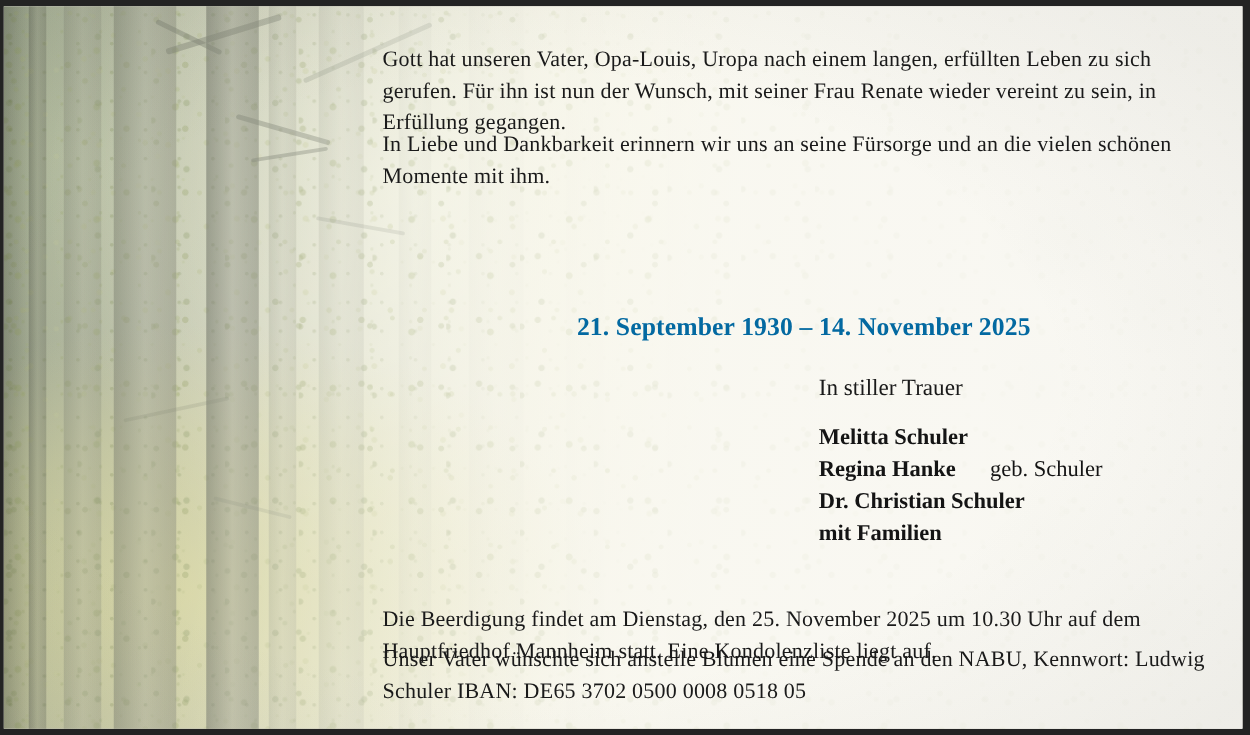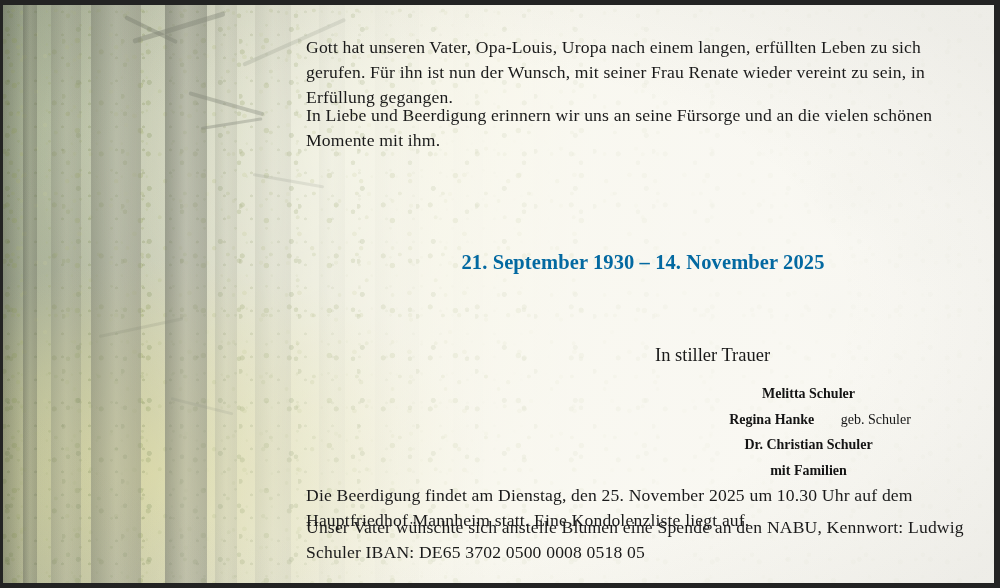--- a/index.html
+++ b/index.html
@@ -258,28 +258,26 @@
     left: 652px;
     width: 330px;
   }
 
   .mourn-heading {
     font-size: 18.5px;
     line-height: 26px;
     color: #1a1a1a;
     font-weight: 400;
     margin-bottom: 13px;
-    margin-top: 44px;
   }
 
   .mourn-list {
-    font-size: 14px;
+    font-size: 18px;
     line-height: 25.5px;
     color: #141414;
-    text-align: center;
   }
 
   .mourn-row { white-space: nowrap; }
   .mourn-row .bold { font-weight: 700; }
   .mourn-row .reg  { font-weight: 400; margin-left: 23px; }
 
   .para-funeral { top: 478px; }
   .para-dona    { top: 510px; }
 
   
@@ -330,21 +328,21 @@
   <div class="canopy2"></div>
 
   <div class="bg-layer bg-haze"></div>
   <div class="bg-layer bg-vignette"></div>
   <div class="edge-shade"></div>
 
   <div class="content">
 
     <div class="para para-intro">Gott hat unseren Vater, Opa-Louis, Uropa nach einem langen, erfüllten Leben zu sich gerufen. Für ihn ist nun der Wunsch, mit seiner Frau Renate wieder vereint zu sein, in Erfüllung gegangen.</div>
 
-    <div class="para para-memory">In Liebe und Beerdigung erinnern wir uns an seine Fürsorge und an die vielen schönen Momente mit ihm.</div>
+    <div class="para para-memory">In Liebe und Dankbarkeit erinnern wir uns an seine Fürsorge und an die vielen schönen Momente mit ihm.</div>
 
 
     <div class="deceased-dates">21. September 1930 – 14. November 2025</div>
 
     <div class="mourn-block">
       <div class="mourn-heading">In stiller Trauer</div>
 
       <div class="mourn-list">
         <div class="mourn-row">
           <span class="bold">Melitta Schuler</span><span class="reg"></span>

